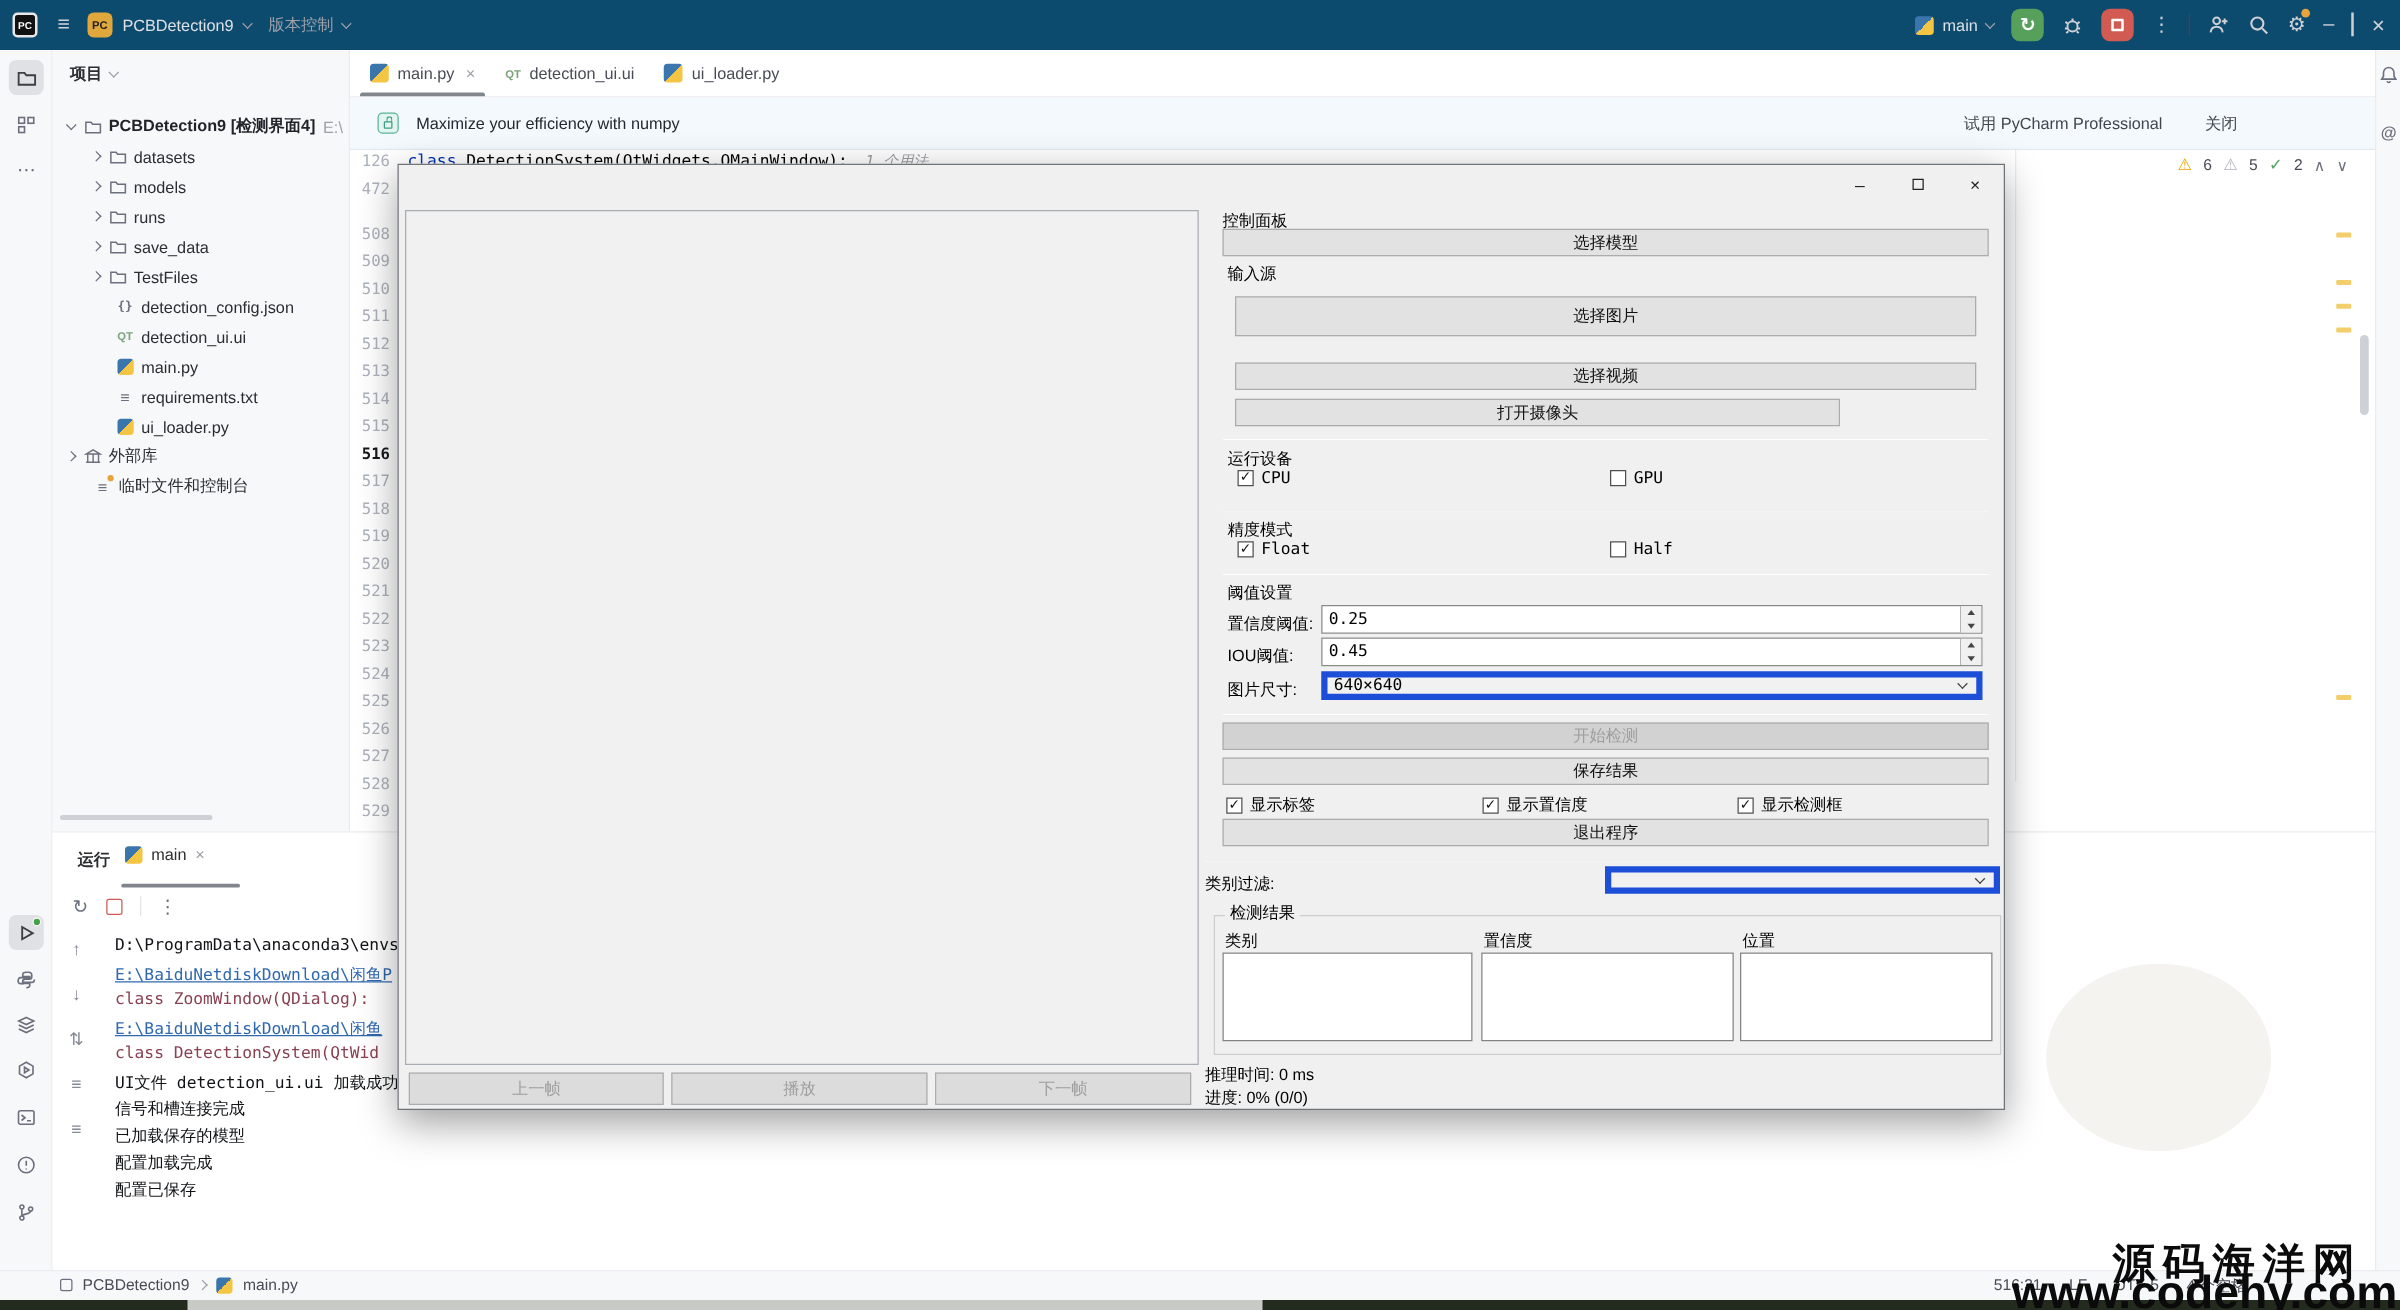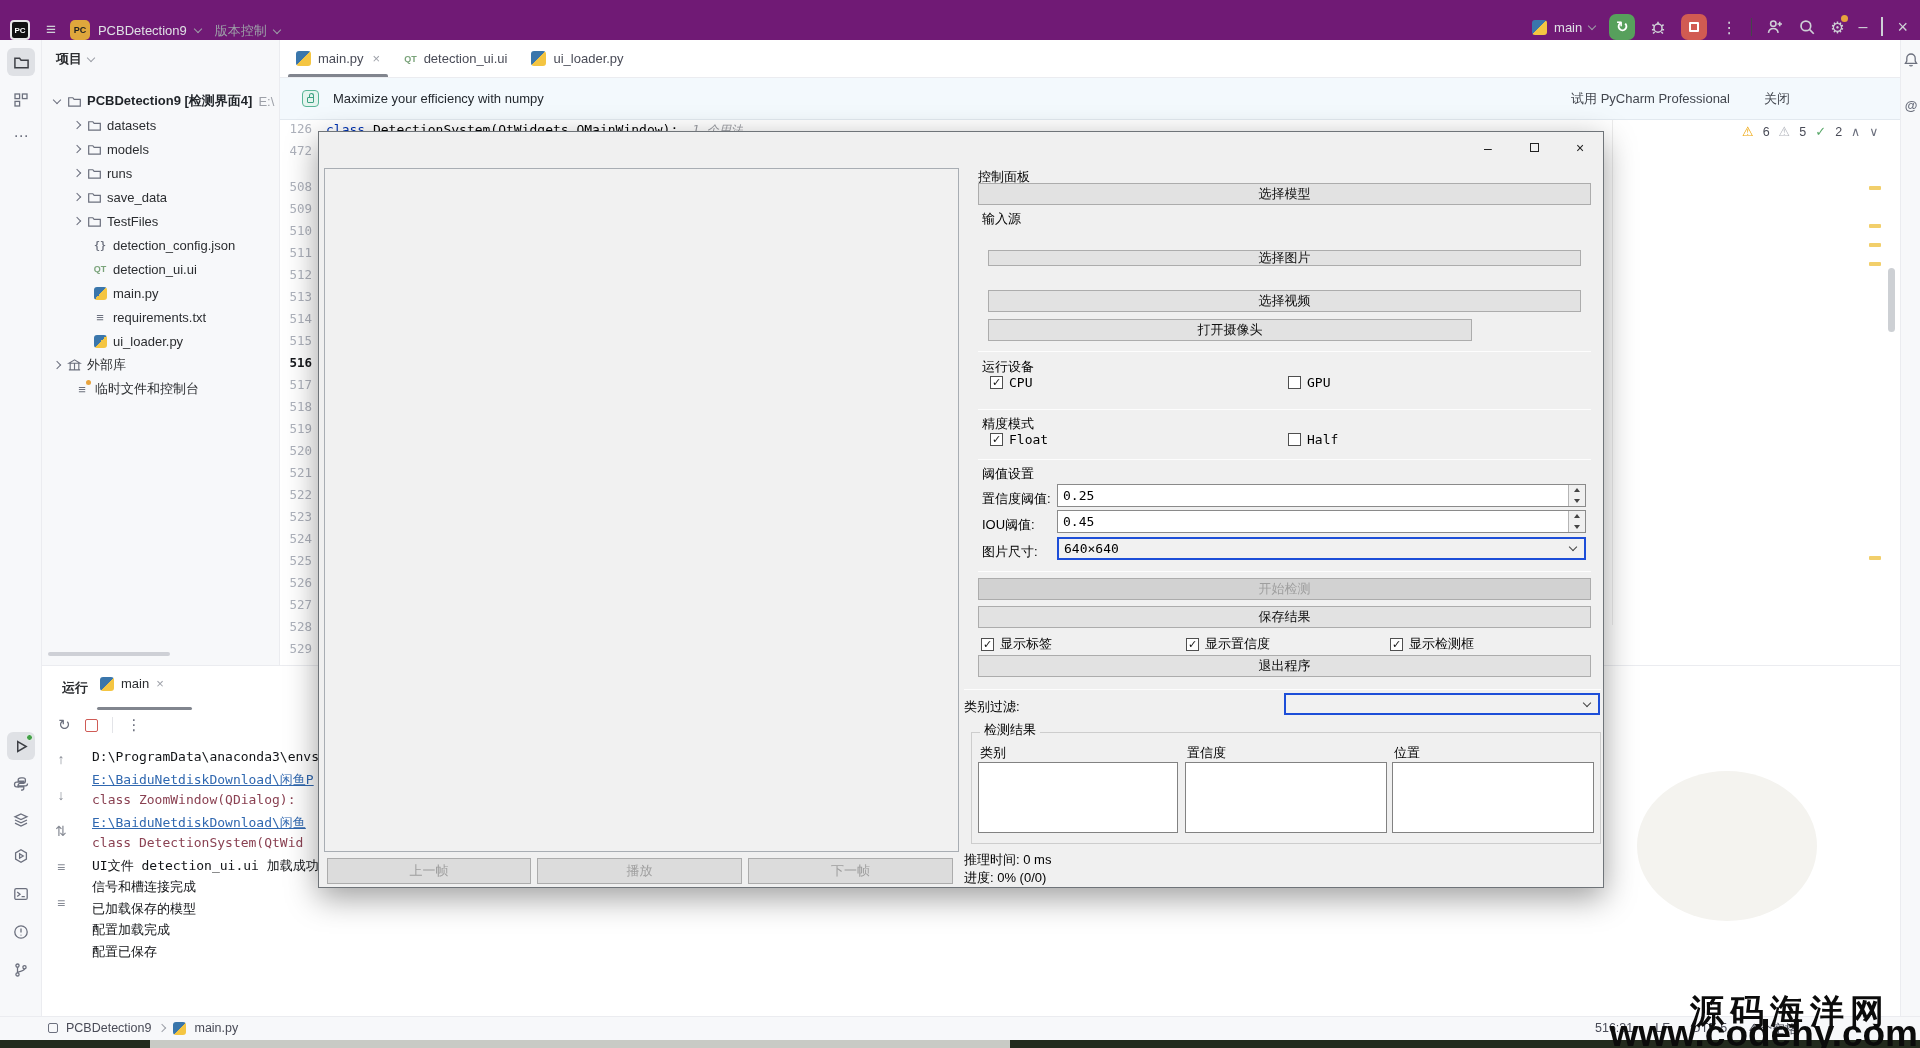--- a/index.html
+++ b/index.html
@@ -2,21 +2,21 @@
 <html><head>
 <meta charset="utf-8">
 <style>
   *{margin:0;padding:0;box-sizing:border-box}
   html,body{width:1920px;height:1048px;overflow:hidden;background:#fff;
     font-family:"Liberation Sans","DejaVu Sans",sans-serif;}
   #app{position:relative;width:1920px;height:1048px;background:#fff;overflow:hidden}
   .abs{position:absolute}
   .mono{font-family:"DejaVu Sans Mono","Liberation Mono",monospace}
   
-  #titlebar{left:0;top:0;width:1920px;height:40px;background:#701a75;display:flex;align-items:flex-end;color:#dfe1e5;font-size:13px}
+  #titlebar{left:0;top:0;width:1920px;height:40px;background:#0c4a6e;display:flex;align-items:center;color:#dfe1e5;font-size:13px}
   .tb-item{display:flex;align-items:center;margin-left:14px}
   #pc-logo{width:20px;height:20px;border:2px solid #e8e8e8;border-radius:4px;color:#fff;font-size:8px;font-weight:bold;display:flex;align-items:center;justify-content:center;background:#111;margin-left:10px}
   #hamburger{font-size:17px;color:#ced0d6;margin-left:16px}
   #proj-badge{width:20px;height:20px;border-radius:5px;background:#dfa73c;color:#222;font-weight:bold;font-size:9px;display:flex;align-items:center;justify-content:center;margin-right:8px}
   .chev{display:inline-block;width:6px;height:6px;border-right:1.5px solid #9da0a8;border-bottom:1.5px solid #9da0a8}
   .chev.down{transform:rotate(45deg);margin-top:-3px}
   .chev.right{transform:rotate(-45deg)}
   .dim{color:#9da0a8}
   #tb-right{margin-left:auto;display:flex;align-items:center;gap:14px;padding-right:12px}
   .pyicon{width:15px;height:15px;border-radius:3px;background:linear-gradient(135deg,#3a76ab 0 50%,#f4c542 50% 100%)}
@@ -105,21 +105,21 @@
   .dlabel{position:absolute;white-space:nowrap}
   .dsep{position:absolute;height:1px;background:#d9d9d9;border-bottom:1px solid #fdfdfd}
   .cbrow{position:absolute;display:flex;align-items:center;gap:6px}
   .cb{width:13px;height:13px;background:#fff;border:1px solid #4f4f4f;display:flex;align-items:center;justify-content:center;font-size:11px;line-height:11px;color:#111}
   .spin{position:absolute;background:#fff;border:1px solid #8a8a8a;display:flex;align-items:center}
   .spin .val{padding-left:5px;font-size:13px}
   .spin .arrows{margin-left:auto;width:17px;height:100%;display:flex;flex-direction:column;border-left:1px solid #b5b5b5}
   .spin .arrows div{flex:1;background:#f0f0f0;display:flex;align-items:center;justify-content:center}
   .tri-up{width:0;height:0;border-left:3.5px solid transparent;border-right:3.5px solid transparent;border-bottom:4px solid #444}
   .tri-dn{width:0;height:0;border-left:3.5px solid transparent;border-right:3.5px solid transparent;border-top:4px solid #444}
-  .combo{position:absolute;background:#f1f1f1;border:2px solid #1d4ed8;display:flex;align-items:center}
+  .combo{position:absolute;background:#f1f1f1;border:5px solid #1d4ed8;display:flex;align-items:center}
   .combo .val{padding-left:5px}
   .combo .chev{margin-left:auto;margin-right:8px;border-color:#444}
   .listbox{position:absolute;background:#fff;border:1px solid #828282}
   #results-group{position:absolute;left:652px;top:600px;width:630px;height:112px;border:1px solid #cdcdcd}
   
   #watermark{z-index:60;right:0;bottom:0;text-align:right;color:#0b0b0b;font-weight:bold;line-height:1}
   #wm1{position:absolute;right:30px;bottom:20px;font-size:34px;letter-spacing:6px;white-space:nowrap}
   #wm2{position:absolute;right:2px;bottom:-4px;font-size:37px;white-space:nowrap}
 </style>
 </head>
@@ -505,21 +505,21 @@
 
     <div id="dlg-display"></div>
     <div class="wbtn dis" style="left:8px;top:726px;width:204px;height:26px">上一帧</div>
     <div class="wbtn dis" style="left:218px;top:726px;width:205px;height:26px">播放</div>
     <div class="wbtn dis" style="left:429px;top:726px;width:205px;height:26px">下一帧</div>
 
     <div class="dlabel" style="left:659px;top:36px">控制面板</div>
     <div class="wbtn" style="left:659px;top:51px;width:613px;height:22px">选择模型</div>
 
     <div class="dlabel" style="left:663px;top:78px">输入源</div>
-    <div class="wbtn" style="left:669px;top:118px;width:593px;height:16px">选择图片</div>
+    <div class="wbtn" style="left:669px;top:105px;width:593px;height:32px">选择图片</div>
     <div class="wbtn" style="left:669px;top:158px;width:593px;height:22px">选择视频</div>
     <div class="wbtn" style="left:669px;top:187px;width:484px;height:22px">打开摄像头</div>
 
     <div class="dsep" style="left:659px;top:219px;width:613px"></div>
     <div class="dlabel" style="left:663px;top:226px">运行设备</div>
     <div class="cbrow" style="left:671px;top:243px">
       <span class="cb">✓</span>
       <span class="mono">CPU</span>
     </div>
     <div class="cbrow" style="left:969px;top:243px">

